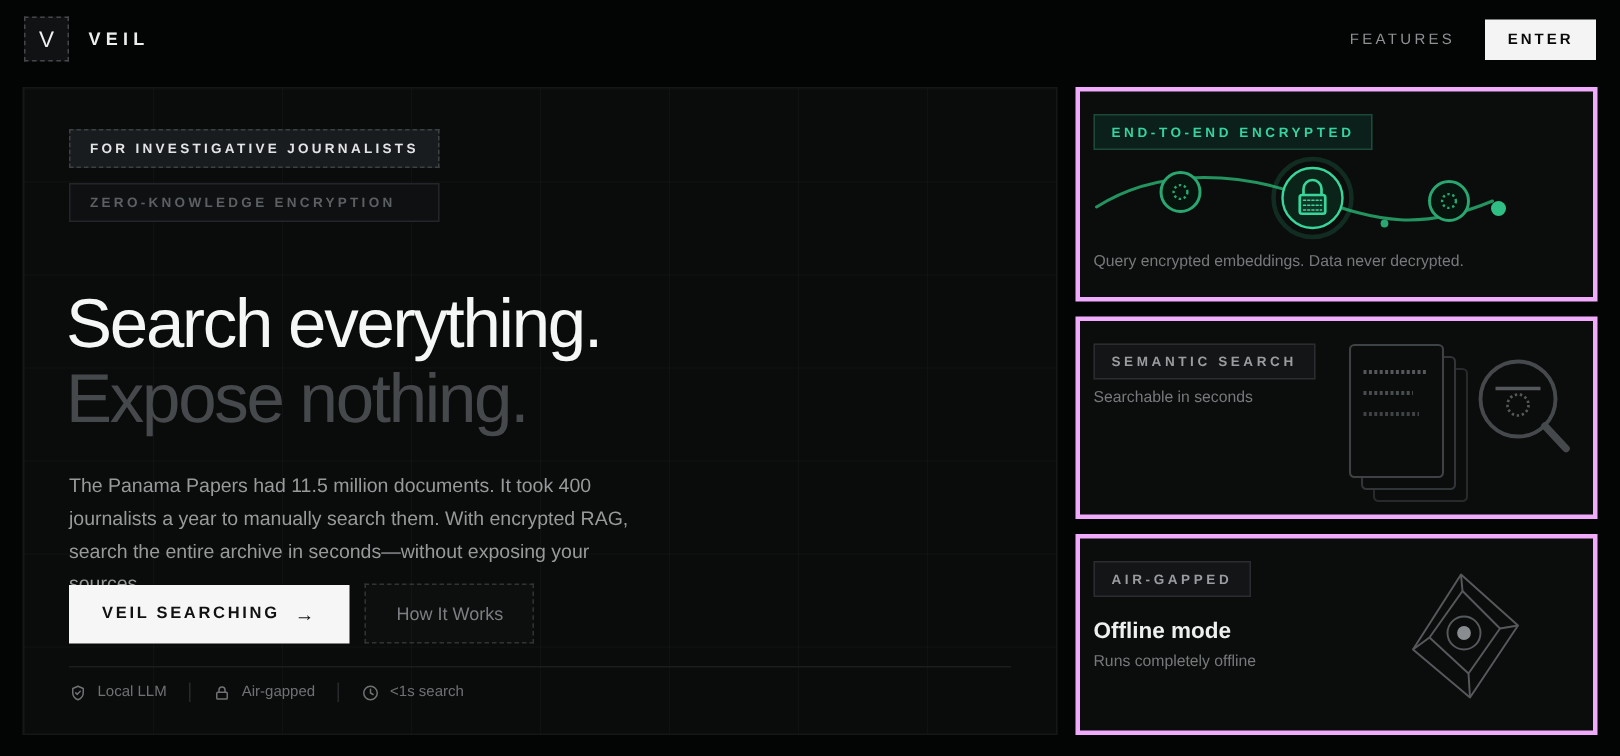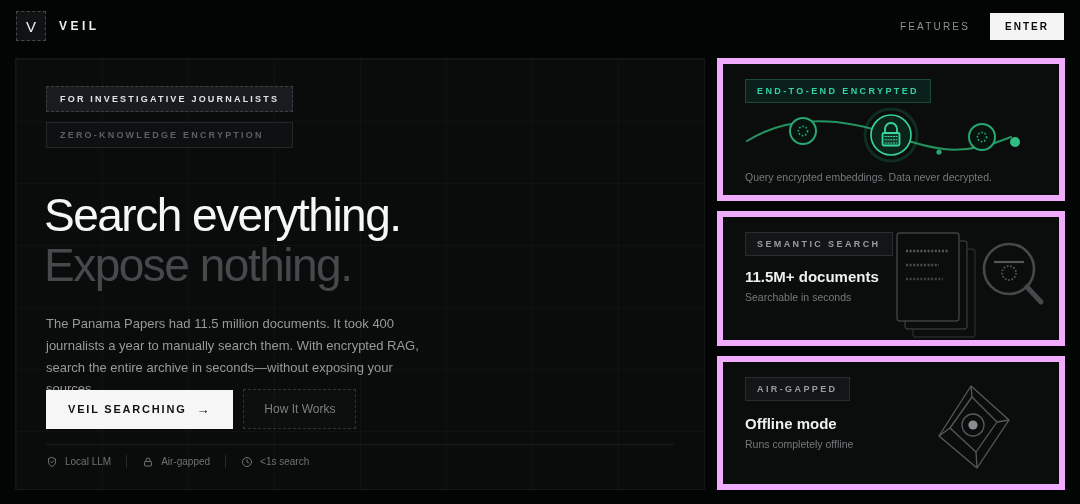--- a/index.html
+++ b/index.html
@@ -46,22 +46,22 @@
   .cta-secondary { background:rgba(255,255,255,0.015); color:#7c7f82; border:1px dashed #303335;
     font-family:inherit; font-size:12px; padding:12px 20px; cursor:pointer; }
   .hero-divider { position:absolute; left:30px; right:30px; top:385px; border-top:1px solid #1b1d1f; }
   .trust { position:absolute; left:30px; top:396px; display:flex; align-items:center; gap:15px; }
   .trust-item { display:flex; align-items:center; gap:7px; font-size:10px; color:#6f7275; }
   .trust-item svg { display:block; }
   .trust-sep { width:1px; height:13px; background:#272a2c; }
 
   
   .rightcol { width:348px; display:flex; flex-direction:column; gap:10px; }
-  .card { position:relative; background:#0b0d0c; border:6px solid #f0abfc;
-    padding:15px 22px; overflow:hidden; }
+  .card { position:relative; background:#0b0d0c; border:3px solid #f0abfc;
+    padding:15px 9px; overflow:hidden; }
   .card-badge { display:inline-block; font-size:9px; font-weight:bold; letter-spacing:2.4px;
     padding:6px 11px; border:1px solid #2a2d30; color:#9a9da0; background:#131517; }
   .card--encrypted { height:143px; }
   .card--encrypted .card-badge { color:var(--accent,#35d39f); border-color:#1d4a38; background:#0b201a; }
   .card--semantic, .card--airgap { flex:1; }
   .card-title { font-size:15px; font-weight:600; color:#eef0f0; margin-top:4px; }
   .card-sub { font-size:10.5px; color:#76797c; margin-top:6px; }
   .flow-diagram { display:block; margin:2px 0 0 -6px; }
   .illu-docs { position:absolute; top:12px; right:8px; }
   .illu-cube { position:absolute; top:22px; right:48px; }
@@ -164,21 +164,20 @@
         <circle cx="243" cy="32" r="13" fill="#07130d" stroke="#2aa670" stroke-width="2"></circle>
         <circle cx="243" cy="32" r="4.6" fill="none" stroke="#2aa670" stroke-width="1.6" stroke-dasharray="1.6 1.8"></circle>
 
         <circle cx="276" cy="37" r="5" fill="#2fbf85"></circle>
       </svg>
       <div class="card-sub">Query encrypted embeddings. Data never decrypted.</div>
     </div>
 
     <div class="card card--semantic">
       <span class="card-badge">SEMANTIC SEARCH</span>
-      <div class="card-title">11.5M+ documents</div>
       <div class="card-sub">Searchable in seconds</div>
       <svg class="illu-docs" width="162" height="112" viewBox="0 0 162 112">
 
         <rect x="24" y="20" width="62" height="88" rx="3" fill="none" stroke="#27292c" stroke-width="1.4"></rect>
         <rect x="16" y="12" width="62" height="88" rx="3" fill="#0b0d0c" stroke="#323538" stroke-width="1.4"></rect>
         <rect x="8" y="4" width="62" height="88" rx="3" fill="#0b0d0c" stroke="#3f4245" stroke-width="1.4"></rect>
 
         <path d="M17,22 h42" stroke="#56595c" stroke-width="2.6" stroke-dasharray="2 1.6"></path>
         <path d="M17,36 h33" stroke="#4a4d50" stroke-width="2.6" stroke-dasharray="2 1.6"></path>
         <path d="M17,50 h37" stroke="#404346" stroke-width="2.6" stroke-dasharray="2 1.6"></path>

